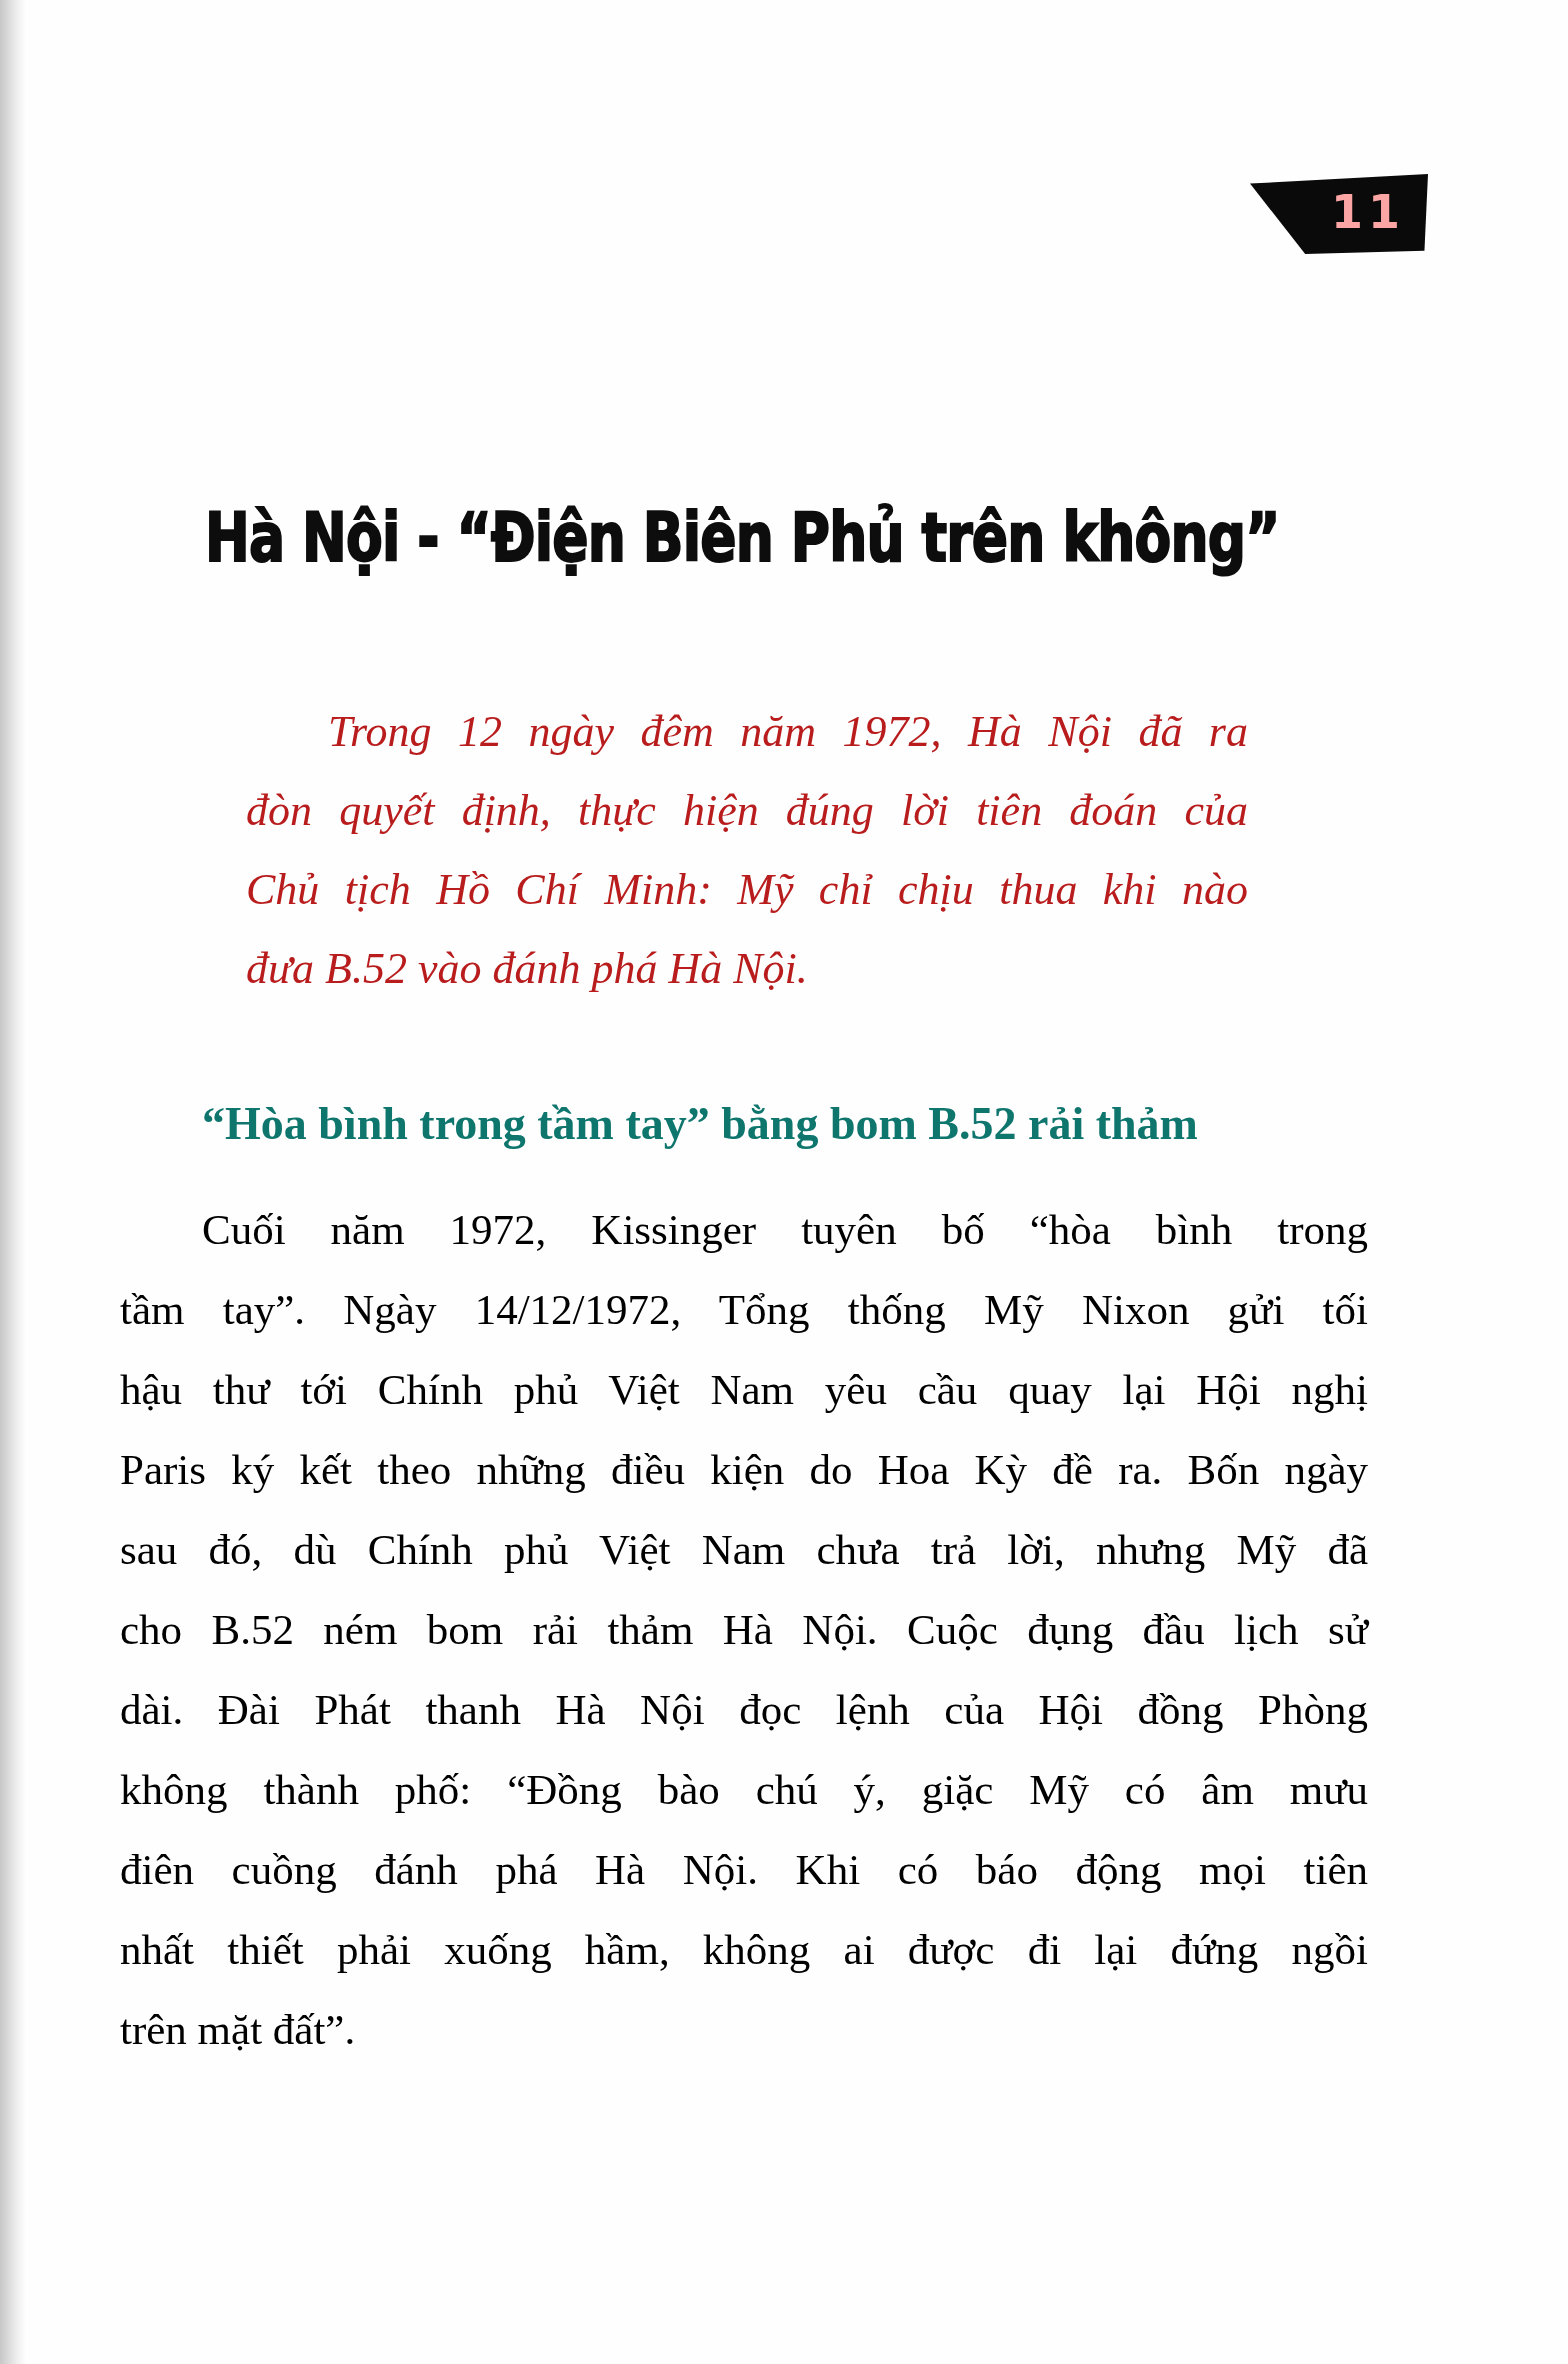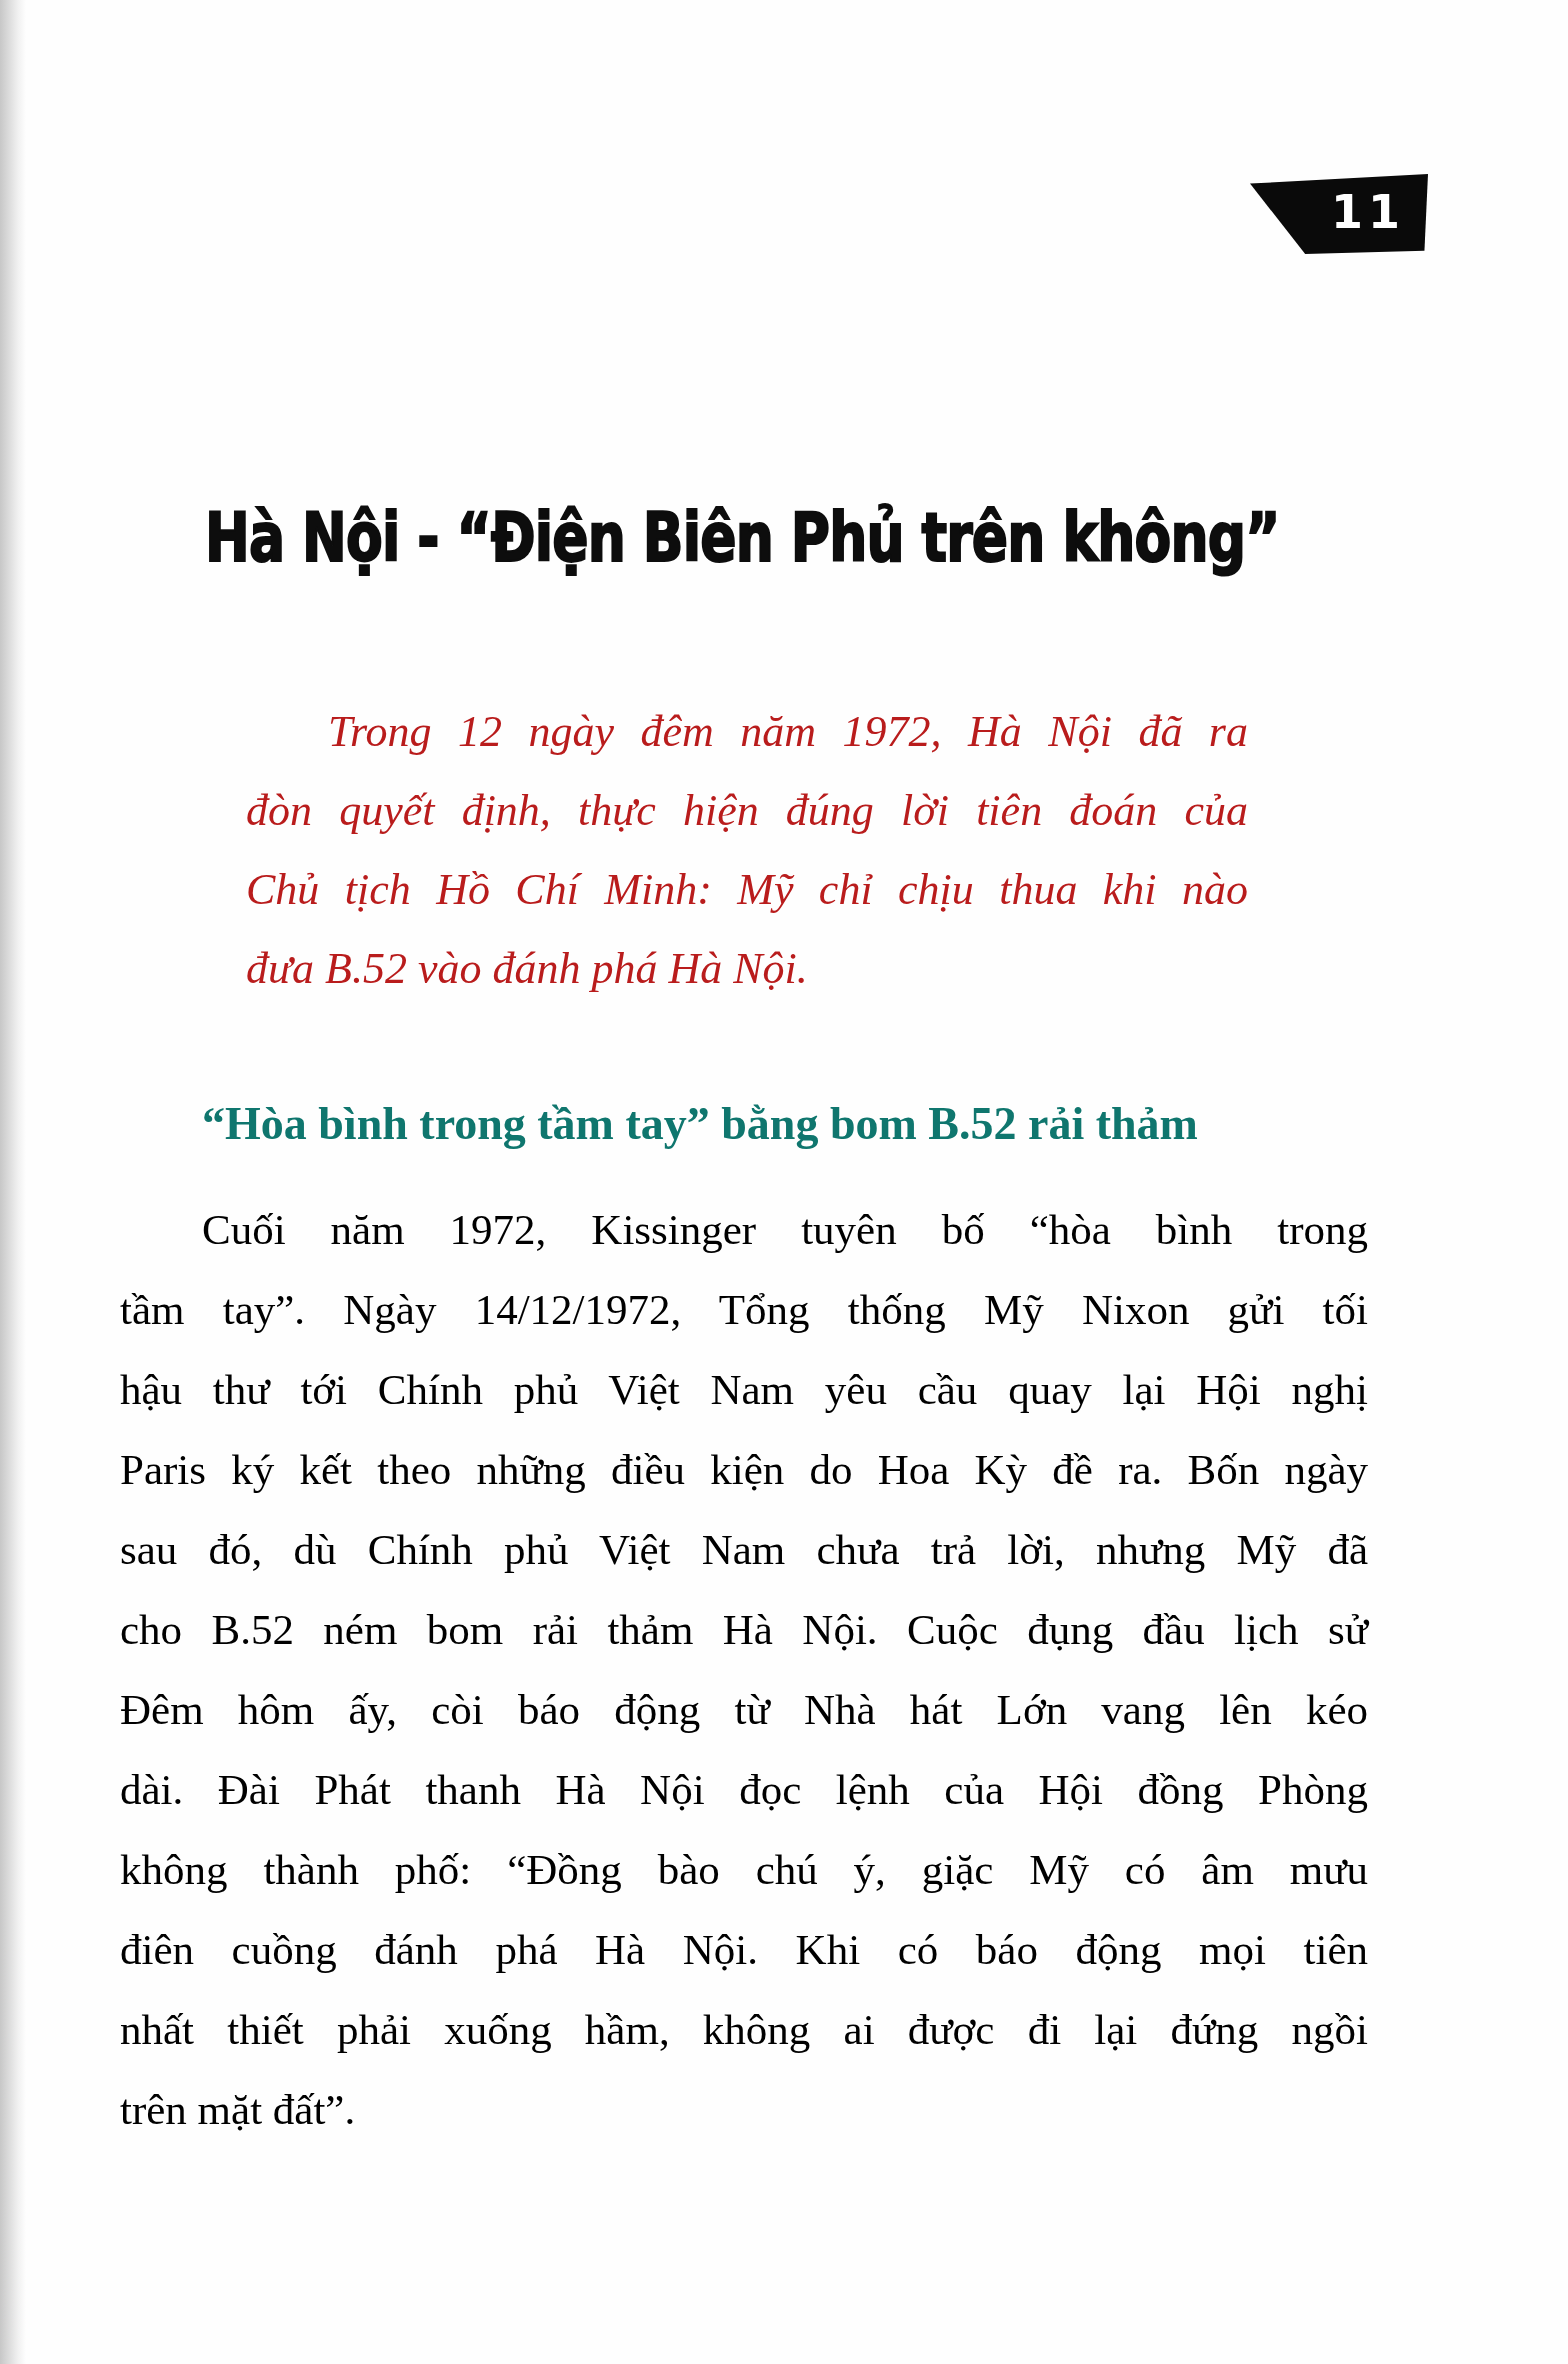--- a/index.html
+++ b/index.html
@@ -26,21 +26,21 @@
     position: absolute;
     left: 1250px; top: 174px;
     width: 178px; height: 80px;
     background: #0a0a0a;
     clip-path: polygon(0% 12%, 100% 0%, 98% 96%, 31% 100%);
     display: flex;
     align-items: center;
     justify-content: center;
   }
   .page-number-tab span {
-    color: #ffffff;
+    color: #fca5a5;
     font-family: "DejaVu Sans", sans-serif;
     font-weight: bold;
     font-size: 46px;
     letter-spacing: 5px;
     padding-left: 58px;
     padding-bottom: 4px;
     text-align: center;
   }
   .chapter-title {
     position: absolute;
@@ -112,21 +112,20 @@
 
   <h2 class="subheading">“Hòa bình trong tầm tay” bằng bom B.52 rải thảm</h2>
 
   <div class="body-paragraph">
     <div class="line just indent">Cuối năm 1972, Kissinger tuyên bố “hòa bình trong</div>
     <div class="line just">tầm tay”. Ngày 14/12/1972, Tổng thống Mỹ Nixon gửi tối</div>
     <div class="line just">hậu thư tới Chính phủ Việt Nam yêu cầu quay lại Hội nghị</div>
     <div class="line just">Paris ký kết theo những điều kiện do Hoa Kỳ đề ra. Bốn ngày</div>
     <div class="line just">sau đó, dù Chính phủ Việt Nam chưa trả lời, nhưng Mỹ đã</div>
     <div class="line just">cho B.52 ném bom rải thảm Hà Nội. Cuộc đụng đầu lịch sử</div>
-    <div class="line just">Đêm hôm ấy, còi báo động từ Nhà hát Lớn vang lên kéo</div>
     <div class="line just">dài. Đài Phát thanh Hà Nội đọc lệnh của Hội đồng Phòng</div>
     <div class="line just">không thành phố: “Đồng bào chú ý, giặc Mỹ có âm mưu</div>
     <div class="line just">điên cuồng đánh phá Hà Nội. Khi có báo động mọi tiên</div>
     <div class="line just">nhất thiết phải xuống hầm, không ai được đi lại đứng ngồi</div>
     <div class="line last">trên mặt đất”.</div>
   </div>
 
 </div>
 
 </body></html>

